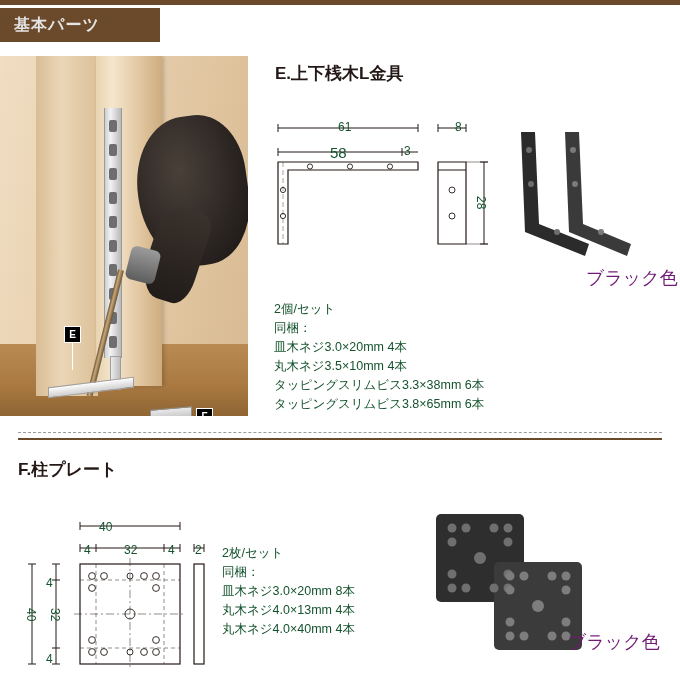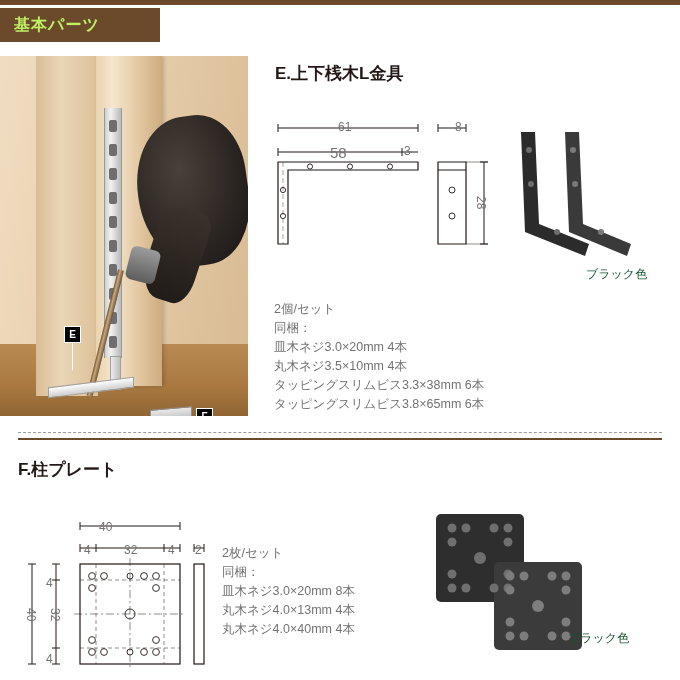--- a/index.html
+++ b/index.html
@@ -15,21 +15,21 @@
   .top-rule{
     position:absolute;left:0;top:0;width:680px;height:5px;background:#6a4a2a;
   }
   .header-tab{
     position:absolute;left:0;top:8px;
     width:160px;height:34px;
     background:#6a4a2a;
     display:flex;align-items:center;
   }
   .header-tab span{
-    color:#bef264;font-size:16px;font-weight:bold;letter-spacing:1px;
+    color:#e5e5e5;font-size:16px;font-weight:bold;letter-spacing:1px;
     margin-left:14px;
   }
   
   .photo{
     position:absolute;left:0;top:56px;width:248px;height:360px;
     overflow:hidden;
     background:#c8a97a;
   }
   .photo .floor{
     position:absolute;left:0;bottom:0;width:248px;height:72px;
@@ -105,24 +105,24 @@
   }
   .callout-line{position:absolute;background:#ffffff;}
   
   .sec-title{
     position:absolute;font-size:17px;font-weight:bold;color:#231815;
   }
   #titleE{left:275px;top:62px;text-align:right;}
   #titleF{left:18px;top:458px;}
   .drawing-box{position:absolute;}
   .spec{
-    position:absolute;font-size:12.5px;line-height:1.52;color:#737373;white-space:pre-line;
+    position:absolute;font-size:12.5px;line-height:1.52;color:#14532d;white-space:pre-line;
   }
   .color-label{
-    position:absolute;font-size:12px;color:#14532d;
+    position:absolute;font-size:18px;color:#701a75;
   }
   
   .dashed-div{
     position:absolute;left:18px;top:432px;width:644px;height:0;
     border-top:1px dashed #9b9b9b;
   }
   .thick-div{
     position:absolute;left:18px;top:438px;width:644px;height:2px;background:#6a4a2a;
   }
   

